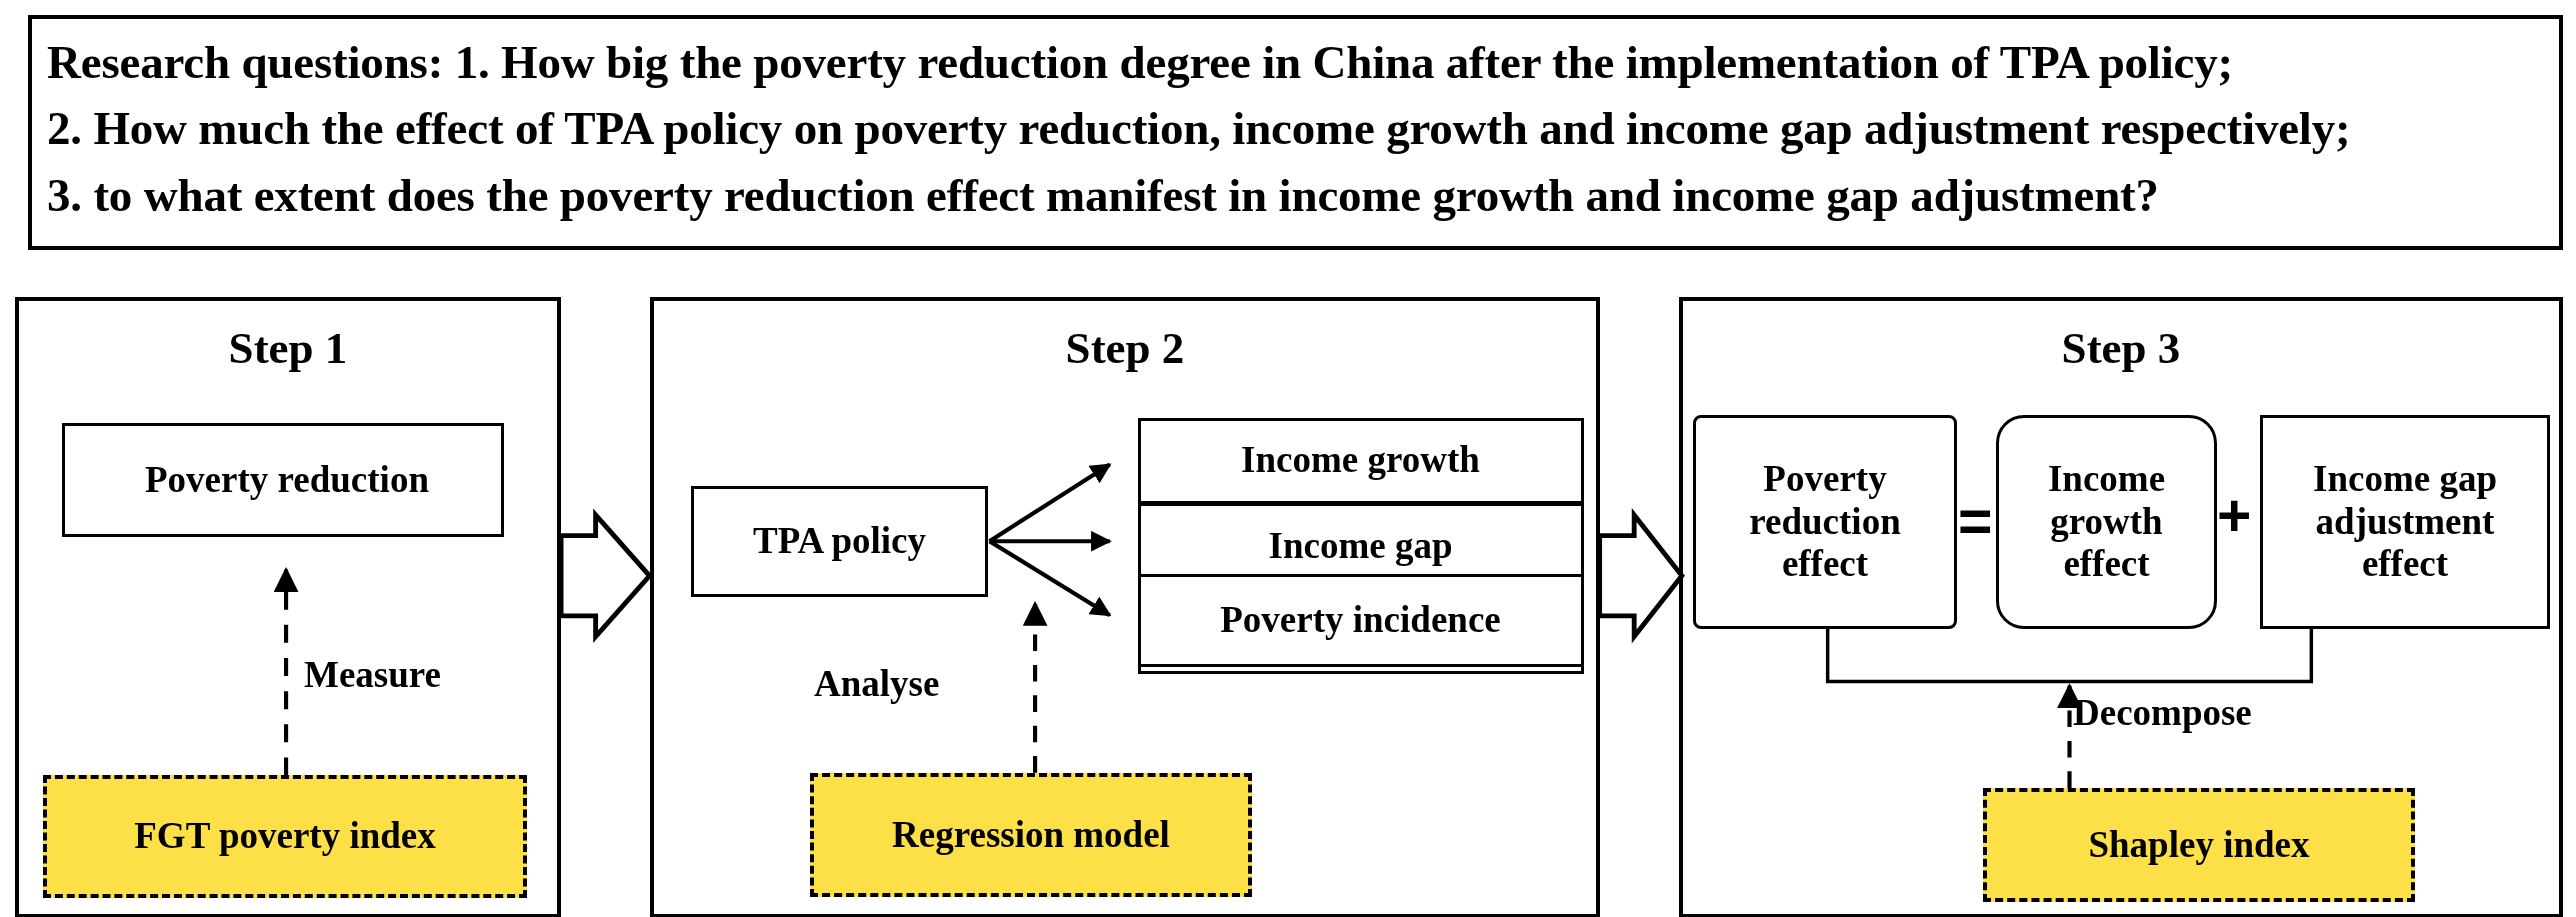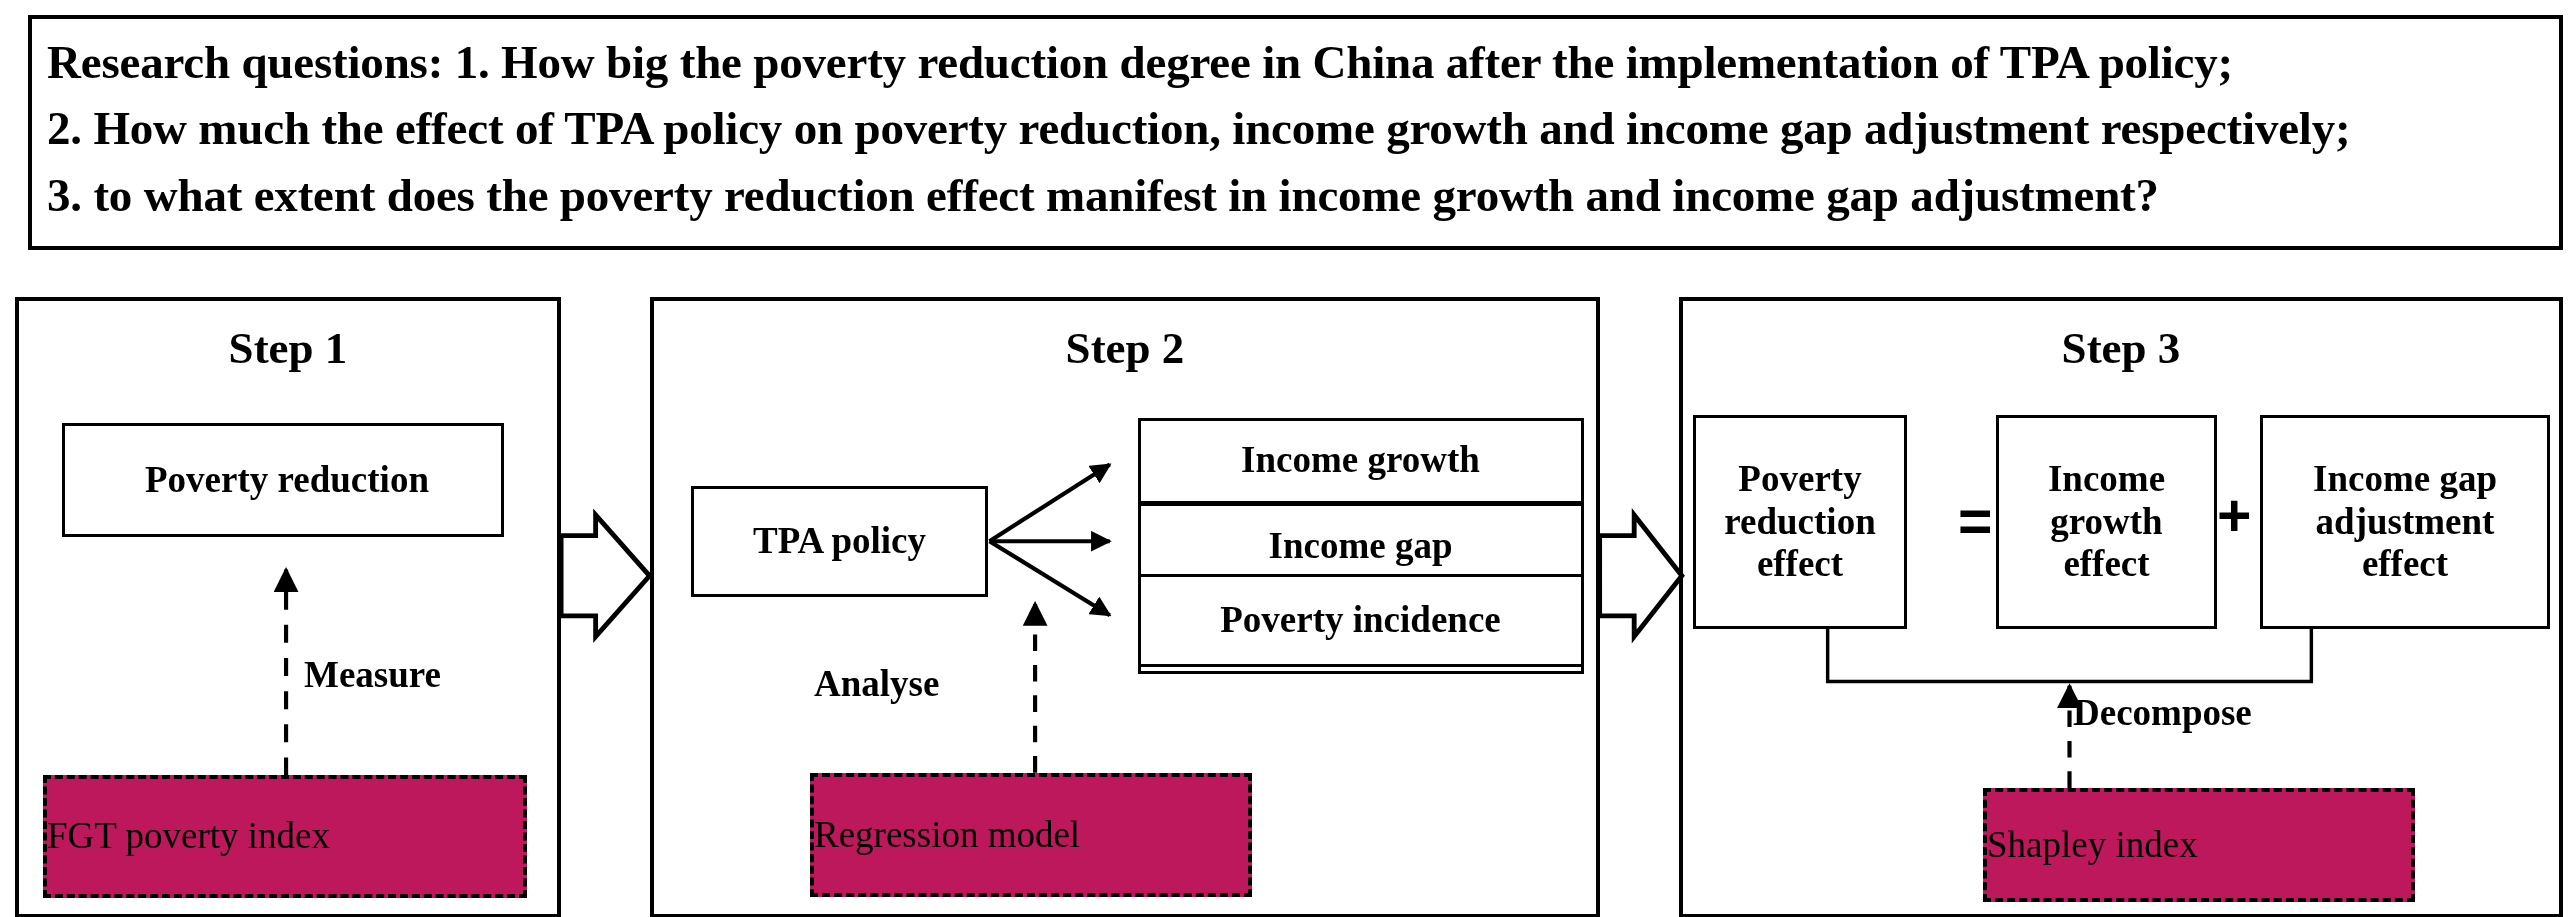--- a/index.html
+++ b/index.html
@@ -77,26 +77,27 @@
     justify-content: center;
     text-align: center;
     font-size: 37px;
     font-weight: bold;
     line-height: 1.16;
   }
   .node-dashed {
     position: absolute;
     border: 4.1px dashed #000;
     box-sizing: border-box;
-    background: #be185d;
+    background: #fde047;
     display: flex;
     align-items: center;
+    justify-content: center;
     text-align: center;
     font-size: 37px;
-    font-weight: normal;
+    font-weight: bold;
     line-height: 1.15;
   }
 
   .edge-label {
     position: absolute;
     font-size: 37px;
     font-weight: bold;
     white-space: nowrap;
   }
 
@@ -169,29 +170,29 @@
   <div class="edge-label" style="left:814px; top:662px;">Analyse</div>
 
   <div class="node-dashed" style="left:810px; top:773px; width:442px; height:124px;">
     <span>Regression model</span>
   </div>
 
   <div class="step-panel" id="step3-panel">
     <div class="step-title">Step 3</div>
   </div>
 
-  <div class="node" style="left:1693px; top:415px; width:214px; height:214px; white-space:pre-line;">
+  <div class="node" style="left:1693px; top:415px; width:264px; height:214px; white-space:pre-line;border-radius:8px;">
     <span>Poverty
 reduction
 effect</span>
   </div>
 
   <div class="op-sign" style="left:1958px; top:492px;">=</div>
 
-  <div class="node" style="left:1996px; top:415px; width:221px; height:214px; white-space:pre-line;">
+  <div class="node" style="left:1996px; top:415px; width:221px; height:214px; white-space:pre-line;border-radius:28px;">
     <span>Income
 growth
 effect</span>
   </div>
 
   <div class="op-sign" style="left:2217px; top:487px;">+</div>
 
   <div class="node" style="left:2260px; top:415px; width:290px; height:214px; white-space:pre-line;">
     <span>Income gap
 adjustment

